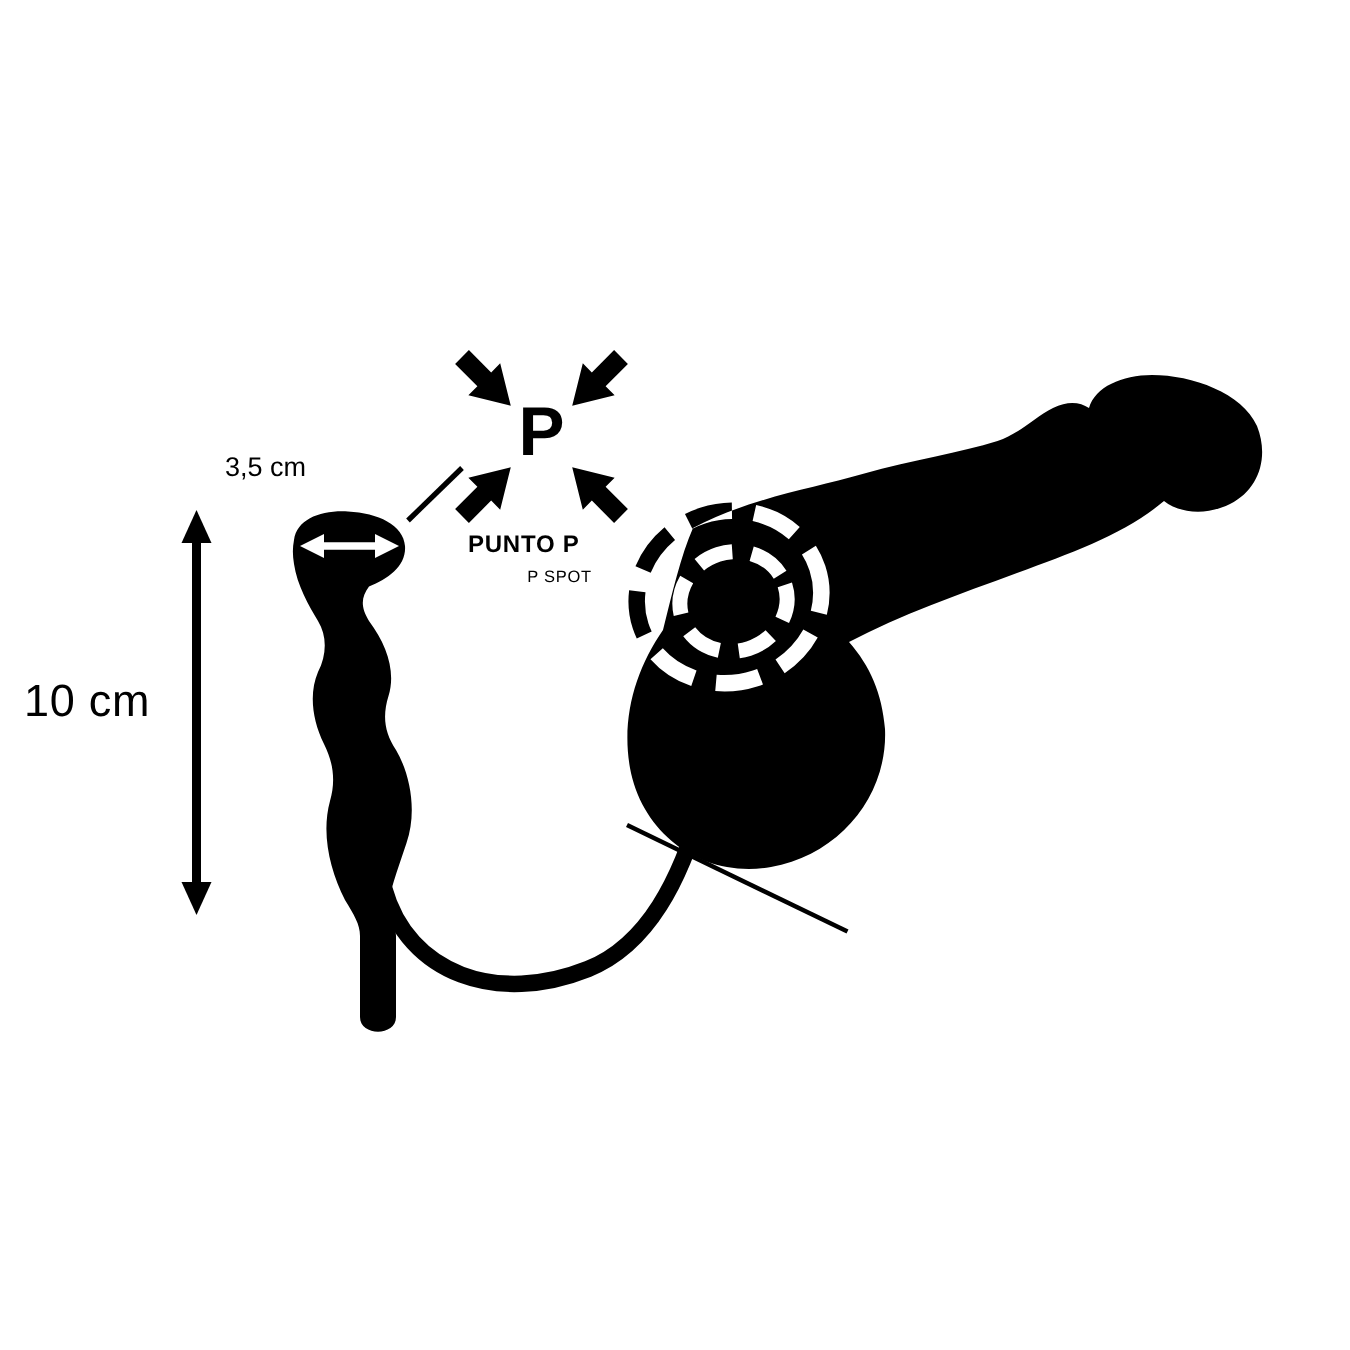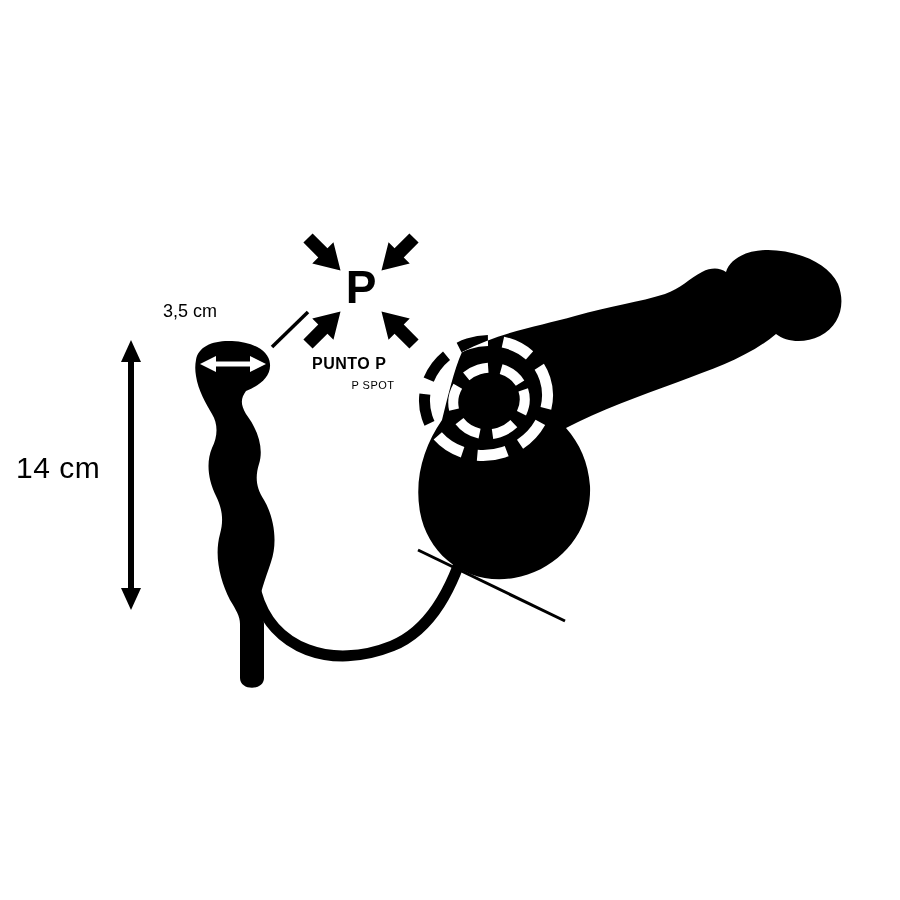--- a/index.html
+++ b/index.html
@@ -27,21 +27,21 @@
     line-height: 1.1;
   }
   .ten-cm {
     left: 16px;
     top: 451px;
     font-size: 30px;
     font-weight: 400;
     letter-spacing: 0.5px;
   }
   .three-five-cm {
-    left: 163px;
+    left: 150px;
     top: 302px;
     font-size: 18px;
     font-weight: 400;
   }
   .p-letter {
     left: 336px;
     top: 262px;
     width: 50px;
     text-align: center;
     font-size: 46px;
@@ -142,21 +142,21 @@
     <line x1="418" y1="550" x2="565" y2="621" stroke="#000000" stroke-width="3"></line>
 
     <g fill="#000000">
       <polygon points="0,-6.5 21,-6.5 21,-15 46,0 21,15 21,6.5 0,6.5" transform="translate(308,238) rotate(45)"></polygon>
       <polygon points="0,-6.5 21,-6.5 21,-15 46,0 21,15 21,6.5 0,6.5" transform="translate(414,238) rotate(135)"></polygon>
       <polygon points="0,-6.5 21,-6.5 21,-15 46,0 21,15 21,6.5 0,6.5" transform="translate(308,344) rotate(-45)"></polygon>
       <polygon points="0,-6.5 21,-6.5 21,-15 46,0 21,15 21,6.5 0,6.5" transform="translate(414,344) rotate(-135)"></polygon>
     </g>
   </svg>
 
-  <div class="label ten-cm">14 cm</div>
+  <div class="label ten-cm">10 cm</div>
 
   <div class="label three-five-cm">3,5 cm</div>
 
   <div class="label p-letter">P</div>
 
   <div class="label punto-p">PUNTO P</div>
 
   <div class="label p-spot">P SPOT</div>
 
 

